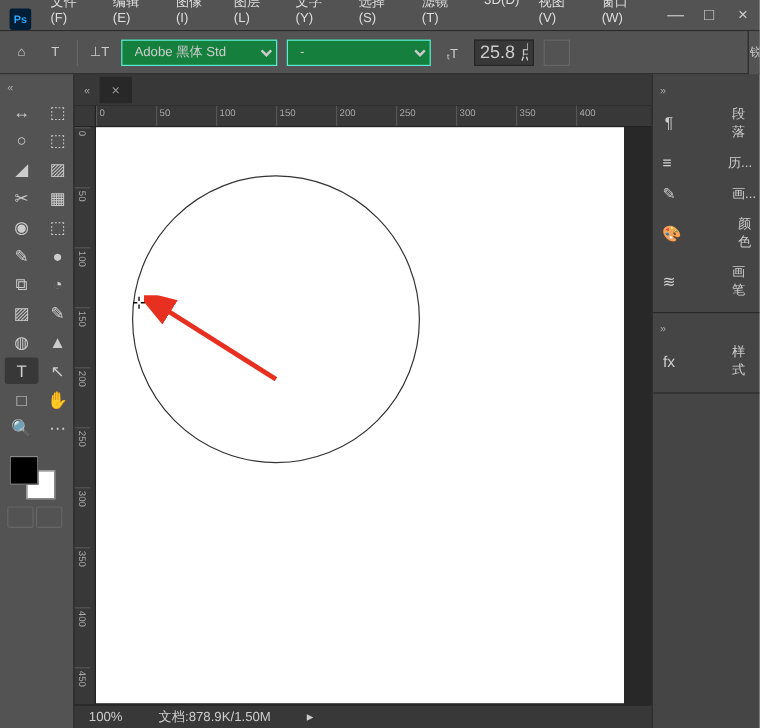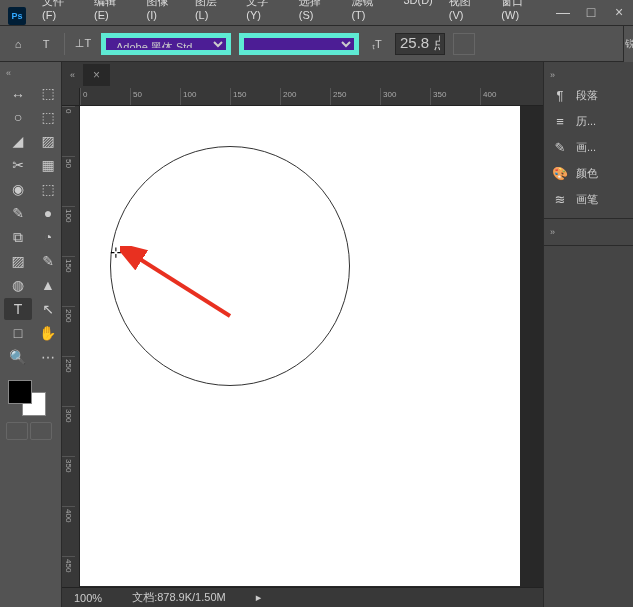--- a/index.html
+++ b/index.html
@@ -5,21 +5,21 @@
 * { margin: 0; padding: 0; box-sizing: border-box; font-family: "Microsoft YaHei", Arial, sans-serif; }
 body { background: #535353; color: #ccc; font-size: 11px; width: 633px; height: 607px; overflow: hidden; position: relative; }
 .titlebar { height: 26px; background: #535353; display: flex; align-items: flex-end; border-bottom: 1px solid #2a2a2a; }
 .ps-logo { width: 18px; height: 18px; background: #001e36; color: #31a8ff; font-size: 9px; font-weight: bold; display: flex; align-items: center; justify-content: center; margin: 0 8px; border-radius: 2px; }
 .menu { display: flex; flex: 1; }
 .menu-item { padding: 4px 8px; font-size: 11px; color: #ddd; cursor: pointer; }
 .win-controls { display: flex; }
 .win-btn { width: 28px; height: 26px; display: flex; align-items: center; justify-content: center; color: #ccc; font-size: 14px; cursor: pointer; }
 .options-bar { height: 36px; background: #535353; border-bottom: 1px solid #2a2a2a; display: flex; align-items: center; padding: 0 8px; gap: 8px; }
 .opt-icon { width: 20px; height: 20px; display: flex; align-items: center; justify-content: center; color: #ccc; }
-.opt-select { background: #4c1d95; border: 5px solid #5eead4; color: #ccc; font-size: 11px; padding: 2px 6px; height: 22px; }
+.opt-select { background: #15803d; border: 1px solid #5eead4; color: #ccc; font-size: 11px; padding: 2px 6px; height: 22px; }
 .opt-select.font { width: 130px; }
 .opt-select.style { width: 120px; }
 .opt-input { background: #383838; border: 1px solid #262626; color: #ccc; width: 50px; height: 22px; padding: 2px 4px; font-size: 15px; }
 .opt-div { width: 1px; height: 22px; background: #666; }
 .aa-box { width: 22px; height: 22px; border: 1px solid #666; }
 .main-area { display: flex; height: calc(100% - 62px); }
 .tools-panel { width: 62px; background: #535353; padding: 4px 2px; border-right: 1px solid #2a2a2a; }
 .tools-expand { display: flex; justify-content: flex-start; padding: 2px 4px; font-size: 9px; color: #aaa; }
 .tools-grid { display: grid; grid-template-columns: repeat(2, 28px); gap: 2px; padding: 2px; }
 .tool { width: 28px; height: 22px; display: flex; align-items: center; justify-content: center; color: #ccc; cursor: pointer; border-radius: 2px; font-size: 14px; }
@@ -44,21 +44,21 @@
 .doc-page { position: absolute; top: 0; left: 0; width: 440px; height: 480px; background: #fff; }
 .circle { position: absolute; top: 40px; left: 30px; width: 240px; height: 240px; border: 1px solid #333; border-radius: 50%; }
 .cursor-mark { position: absolute; top: 138px; left: 30px; font-size: 14px; color: #000; }
 .arrow { position: absolute; top: 140px; left: 40px; width: 120px; height: 80px; pointer-events: none; }
 .status-bar { height: 20px; background: #383838; display: flex; align-items: center; padding: 0 12px; gap: 30px; font-size: 11px; color: #ccc; border-top: 1px solid #222; }
 .right-panels { width: 90px; background: #454545; border-left: 1px solid #2a2a2a; }
 .panel-group { border-bottom: 1px solid #2a2a2a; padding: 6px 0; }
 .panel-expand { font-size: 9px; color: #aaa; padding: 2px 6px; }
 .panel-item { display: flex; align-items: center; gap: 8px; padding: 5px 8px; cursor: pointer; }
 .panel-icon { width: 16px; height: 16px; display: flex; align-items: center; justify-content: center; color: #ccc; font-size: 13px; }
-.panel-label { font-size: 11px; color: #ccc; }
+.panel-label { font-size: 11px; color: #ccc; margin-left: 39px; }
 .right-edge { position: absolute; right: 0; top: 26px; width: 10px; height: 36px; background: #535353; border-left: 1px solid #2a2a2a; display: flex; align-items: center; font-size: 10px; color: #ccc; padding-left: 1px; overflow: hidden; }
 </style>
 </head>
 <body>
 
 <div class="titlebar">
   <div class="ps-logo">Ps</div>
   <div class="menu">
     <div class="menu-item">文件(F)</div>
     <div class="menu-item">编辑(E)</div>
@@ -204,16 +204,20 @@
         <span class="panel-icon">🎨</span>
         <span class="panel-label">颜色</span>
       </div>
       <div class="panel-item">
         <span class="panel-icon">≋</span>
         <span class="panel-label">画笔</span>
       </div>
     </div>
     <div class="panel-group">
       <div class="panel-expand">»</div>
+      <div class="panel-item">
+        <span class="panel-icon">fx</span>
+        <span class="panel-label">样式</span>
+      </div>
     </div>
   </div>
 
 </div>
 
 </body></html>

